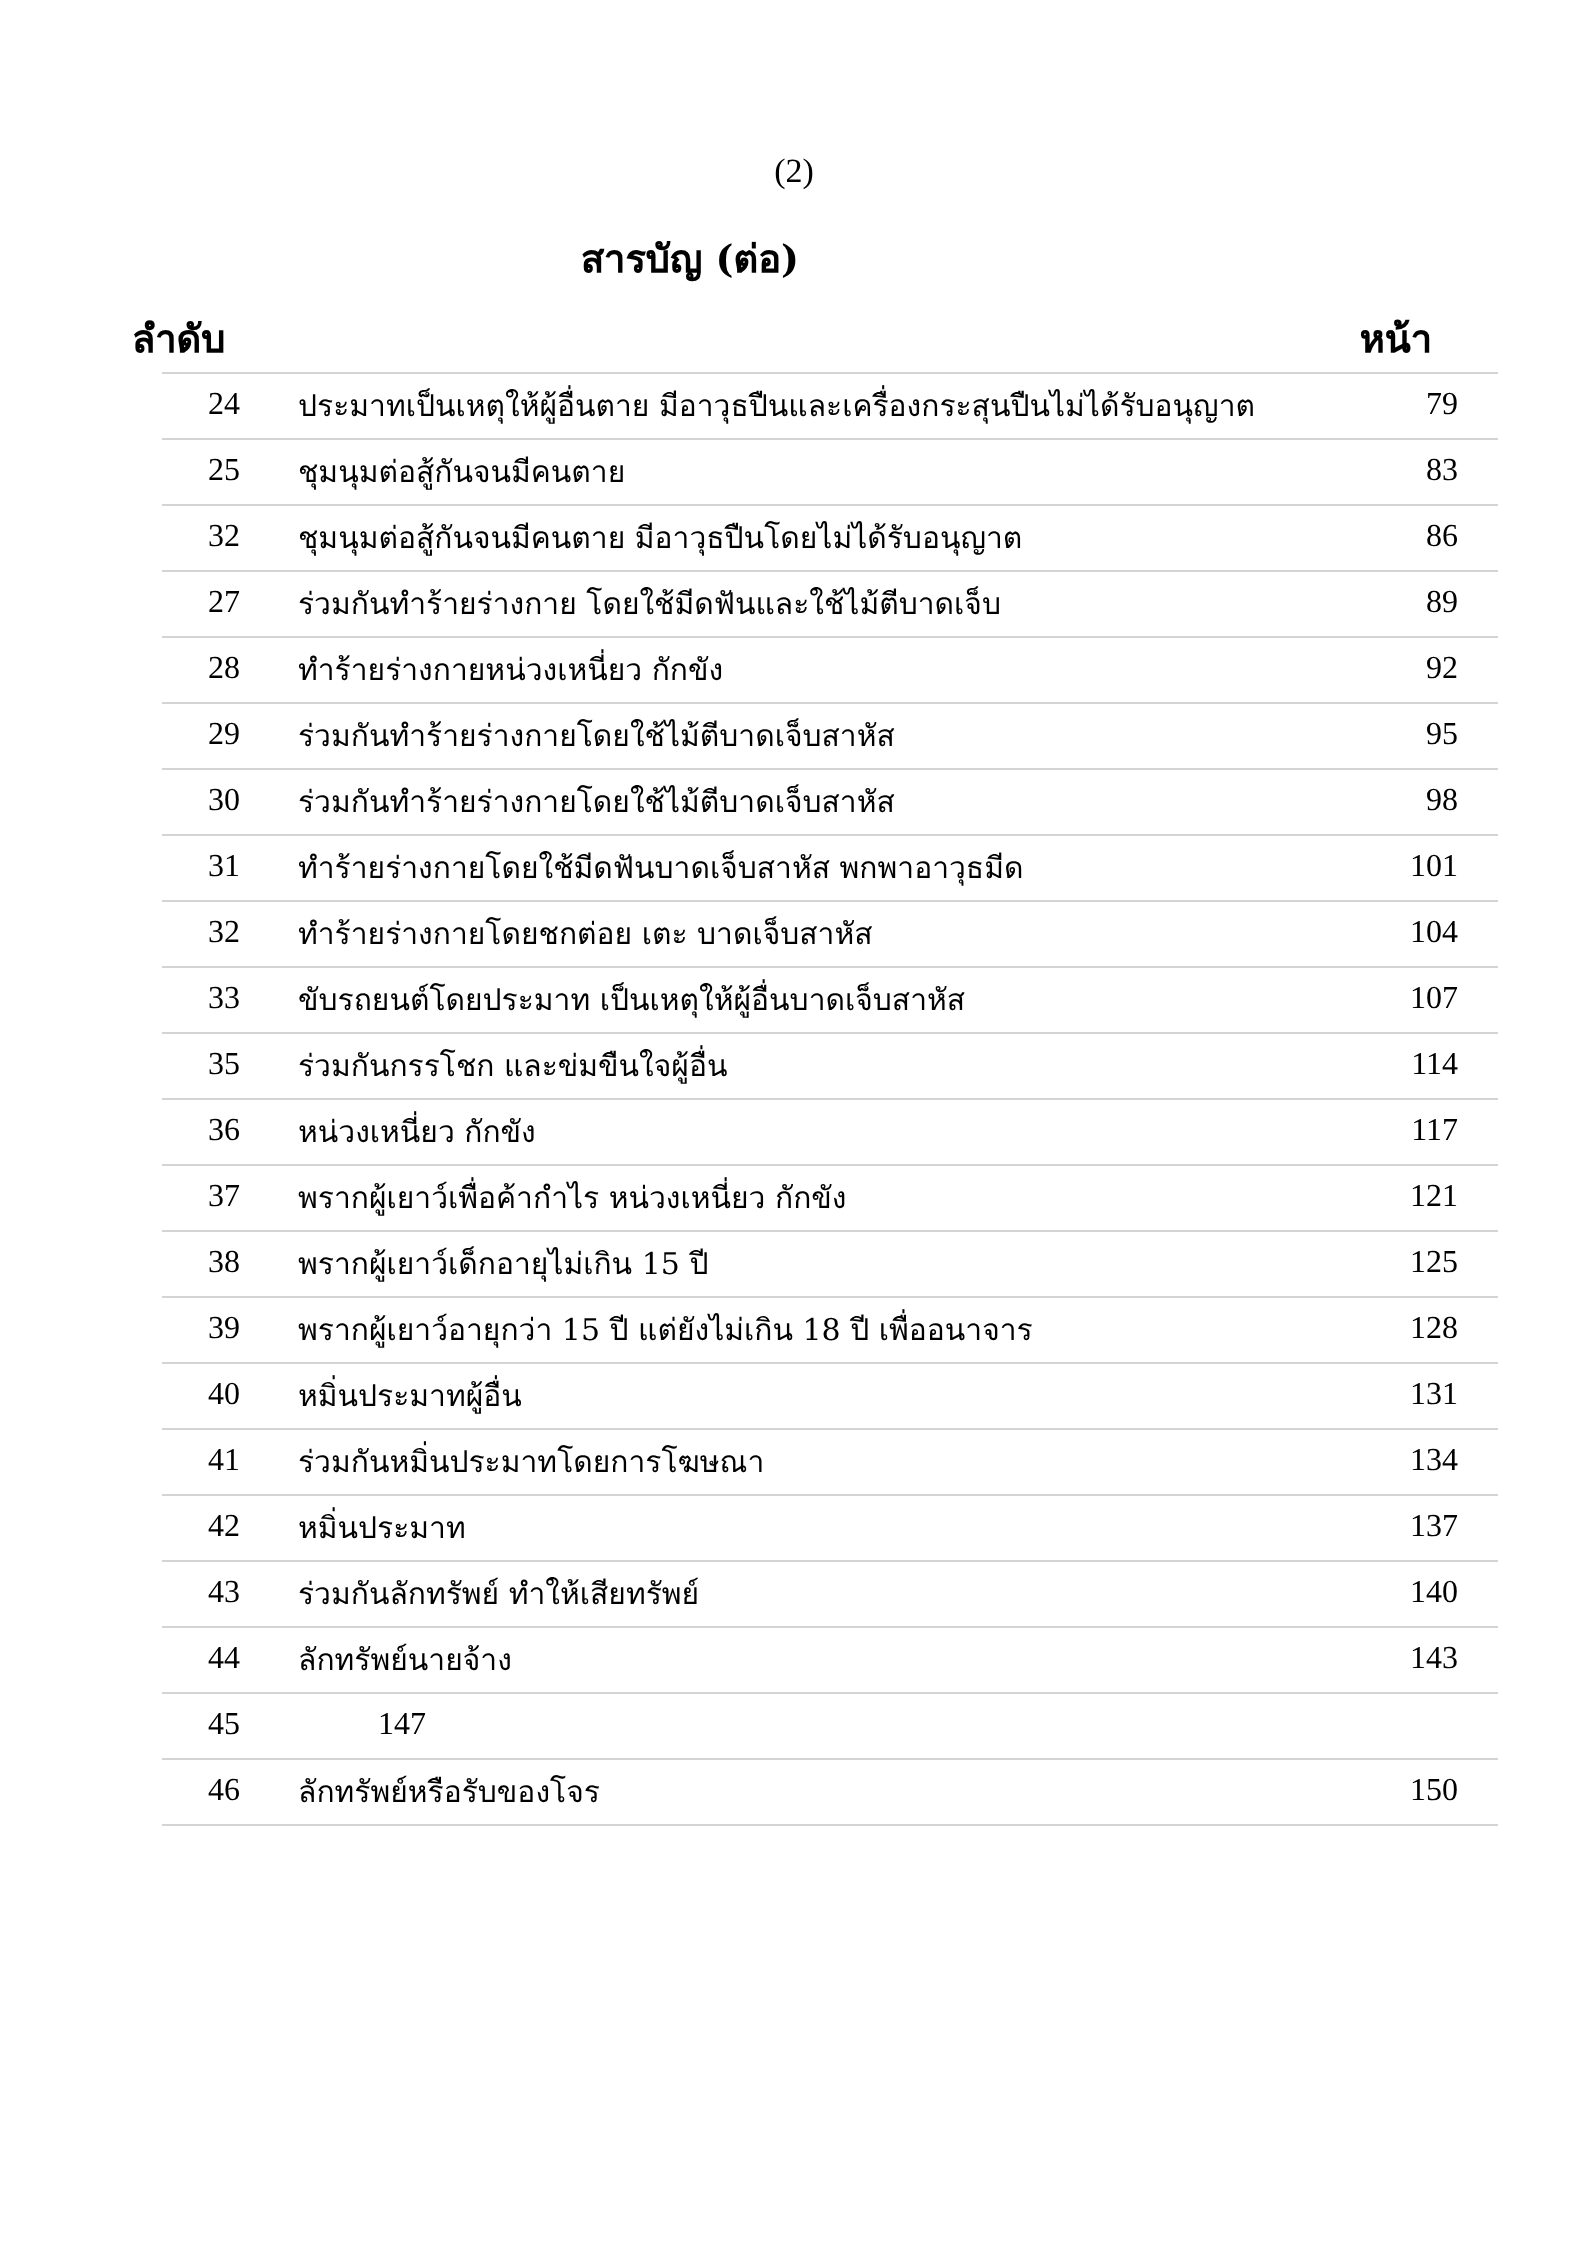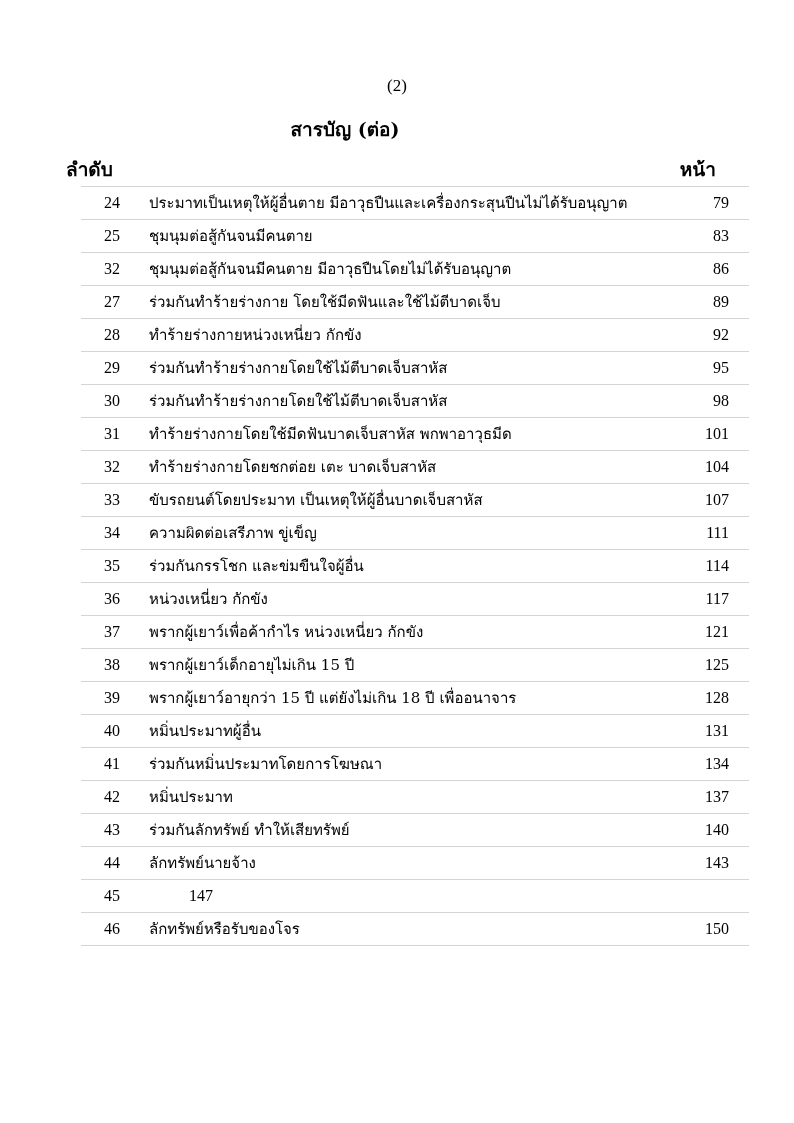--- a/index.html
+++ b/index.html
@@ -135,25 +135,20 @@
       <span class="toc-num">32</span>
       <span class="toc-title">ทำร้ายร่างกายโดยชกต่อย เตะ บาดเจ็บสาหัส</span>
       <span class="toc-page">104</span>
     </div>
   <div class="toc-row">
       <span class="toc-num">33</span>
       <span class="toc-title">ขับรถยนต์โดยประมาท เป็นเหตุให้ผู้อื่นบาดเจ็บสาหัส</span>
       <span class="toc-page">107</span>
     </div>
   <div class="toc-row">
-      <span class="toc-num">34</span>
-      <span class="toc-title">ความผิดต่อเสรีภาพ ขู่เข็ญ</span>
-      <span class="toc-page">111</span>
-    </div>
-  <div class="toc-row">
       <span class="toc-num">35</span>
       <span class="toc-title">ร่วมกันกรรโชก และข่มขืนใจผู้อื่น</span>
       <span class="toc-page">114</span>
     </div>
   <div class="toc-row">
       <span class="toc-num">36</span>
       <span class="toc-title">หน่วงเหนี่ยว กักขัง</span>
       <span class="toc-page">117</span>
     </div>
   <div class="toc-row">

